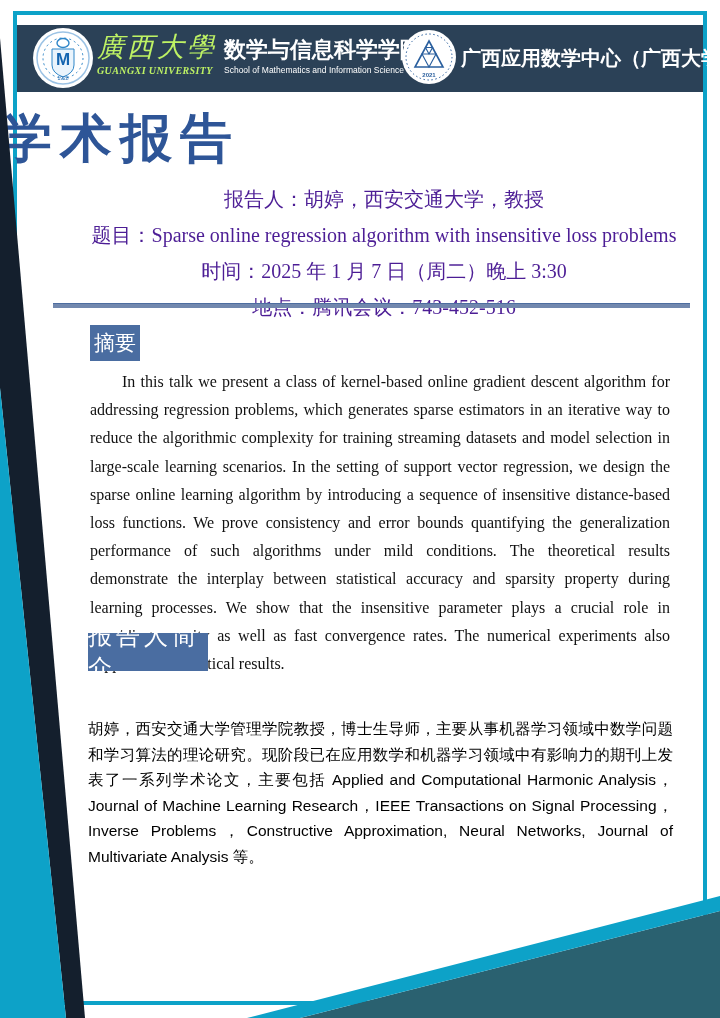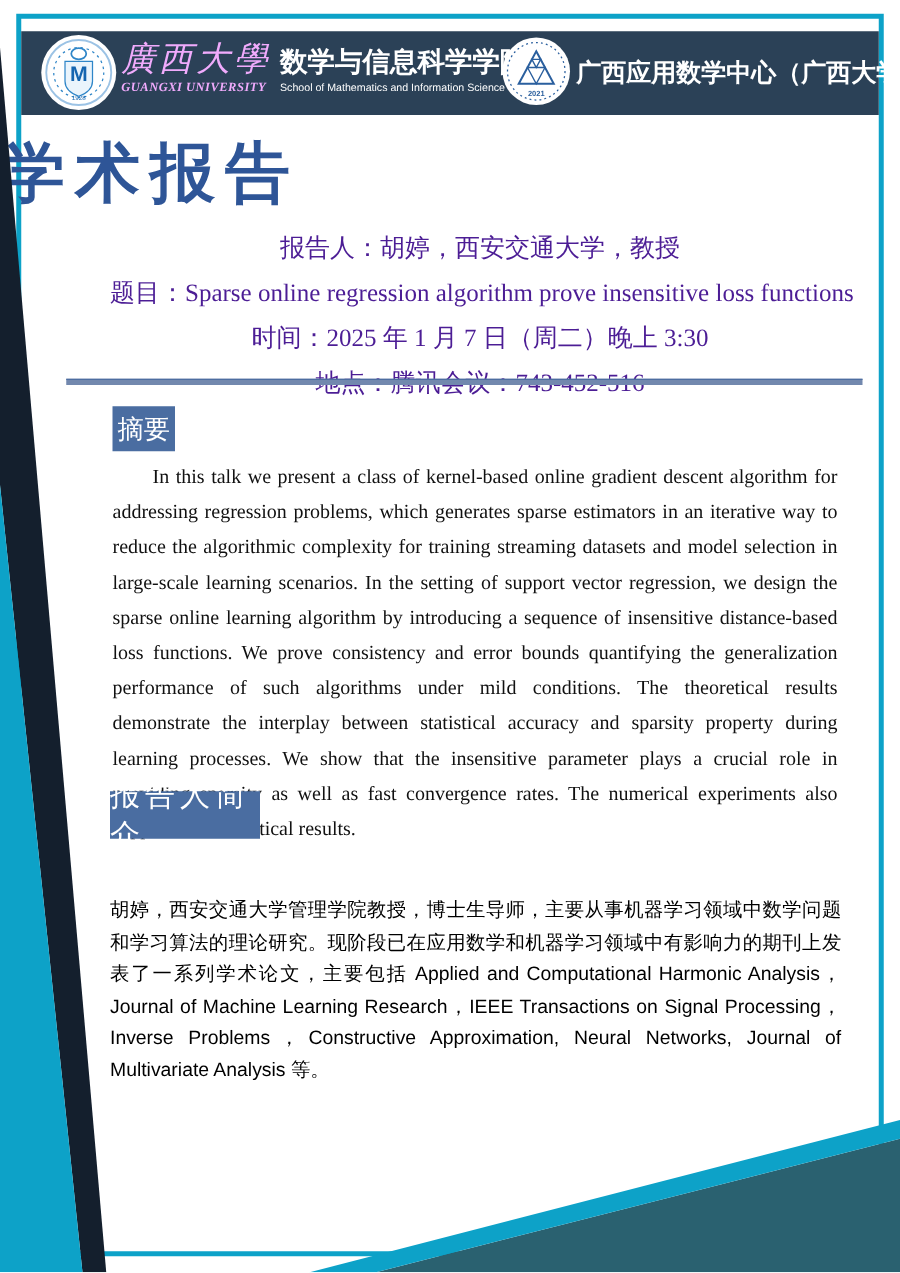--- a/index.html
+++ b/index.html
@@ -9,21 +9,21 @@
 
   
   .frame{position:absolute;left:13px;top:11px;width:694px;height:994px;
          border:4px solid #0da2c8;background:#ffffff;box-sizing:border-box;z-index:1;}
 
   
   .header-bar{position:absolute;left:17px;top:25px;width:686px;height:67px;
               background:#2b4157;z-index:3;}
   .seal1{position:absolute;left:15px;top:2px;width:62px;height:62px;}
   .seal2{position:absolute;left:384px;top:4px;width:56px;height:56px;}
-  .uni-block{position:absolute;left:80px;top:7px;width:128px;color:#f0abfc;}
+  .uni-block{position:absolute;left:80px;top:7px;width:128px;color:#bef264;}
   .uni-zh{font-style:italic;font-size:27px;line-height:30px;letter-spacing:3px;white-space:nowrap;}
   .uni-en{font-size:10px;font-weight:bold;letter-spacing:0.4px;margin-top:3px;white-space:nowrap;font-style:italic;}
   .school-block{position:absolute;left:207px;top:12px;width:180px;color:#fff;}
   .school-zh{font-size:22px;font-weight:bold;line-height:26px;white-space:nowrap;}
   .school-en{font-size:8.5px;margin-top:2px;white-space:nowrap;}
   .center-name{position:absolute;left:444px;top:0;height:67px;display:flex;align-items:center;
                color:#fff;font-size:20px;font-weight:bold;white-space:nowrap;}
 
   
   .title{position:absolute;left:0;right:0;top:104px;text-align:left;z-index:3;
@@ -90,21 +90,21 @@
       <text x="28" y="48" text-anchor="middle" font-size="6" font-weight="bold" fill="#2a5f9e">2021</text>
     </svg>
 
     <div class="center-name">广西应用数学中心（广西大学）</div>
   </div>
 
   <h1 class="title serif">学术报告</h1>
 
   <div class="info serif">
     <div class="info-line">报告人：胡婷，西安交通大学，教授</div>
-    <div class="info-line">题目：Sparse online regression algorithm prove insensitive loss functions</div>
+    <div class="info-line">题目：Sparse online regression algorithm with insensitive loss problems</div>
     <div class="info-line">时间：2025 年 1 月 7 日（周二）晚上 3:30</div>
     <div class="info-line">地点：腾讯会议：743-452-516</div>
   </div>
 
   <div class="rule"></div>
 
   <div class="abstract-badge">摘要</div>
   <p class="abstract-text serif">In this talk we present a class of kernel-based online gradient descent algorithm for addressing regression problems, which generates sparse estimators in an iterative way to reduce the algorithmic complexity for training streaming datasets and model selection in large-scale learning scenarios. In the setting of support vector regression, we design the sparse online learning algorithm by introducing a sequence of insensitive distance-based loss functions. We prove consistency and error bounds quantifying the generalization performance of such algorithms under mild conditions. The theoretical results demonstrate the interplay between statistical accuracy and sparsity property during learning processes. We show that the insensitive parameter plays a crucial role in providing sparsity as well as fast convergence rates. The numerical experiments also support our theoretical results.</p>
 
   <div class="bio-heading serif">报告人简介</div>

